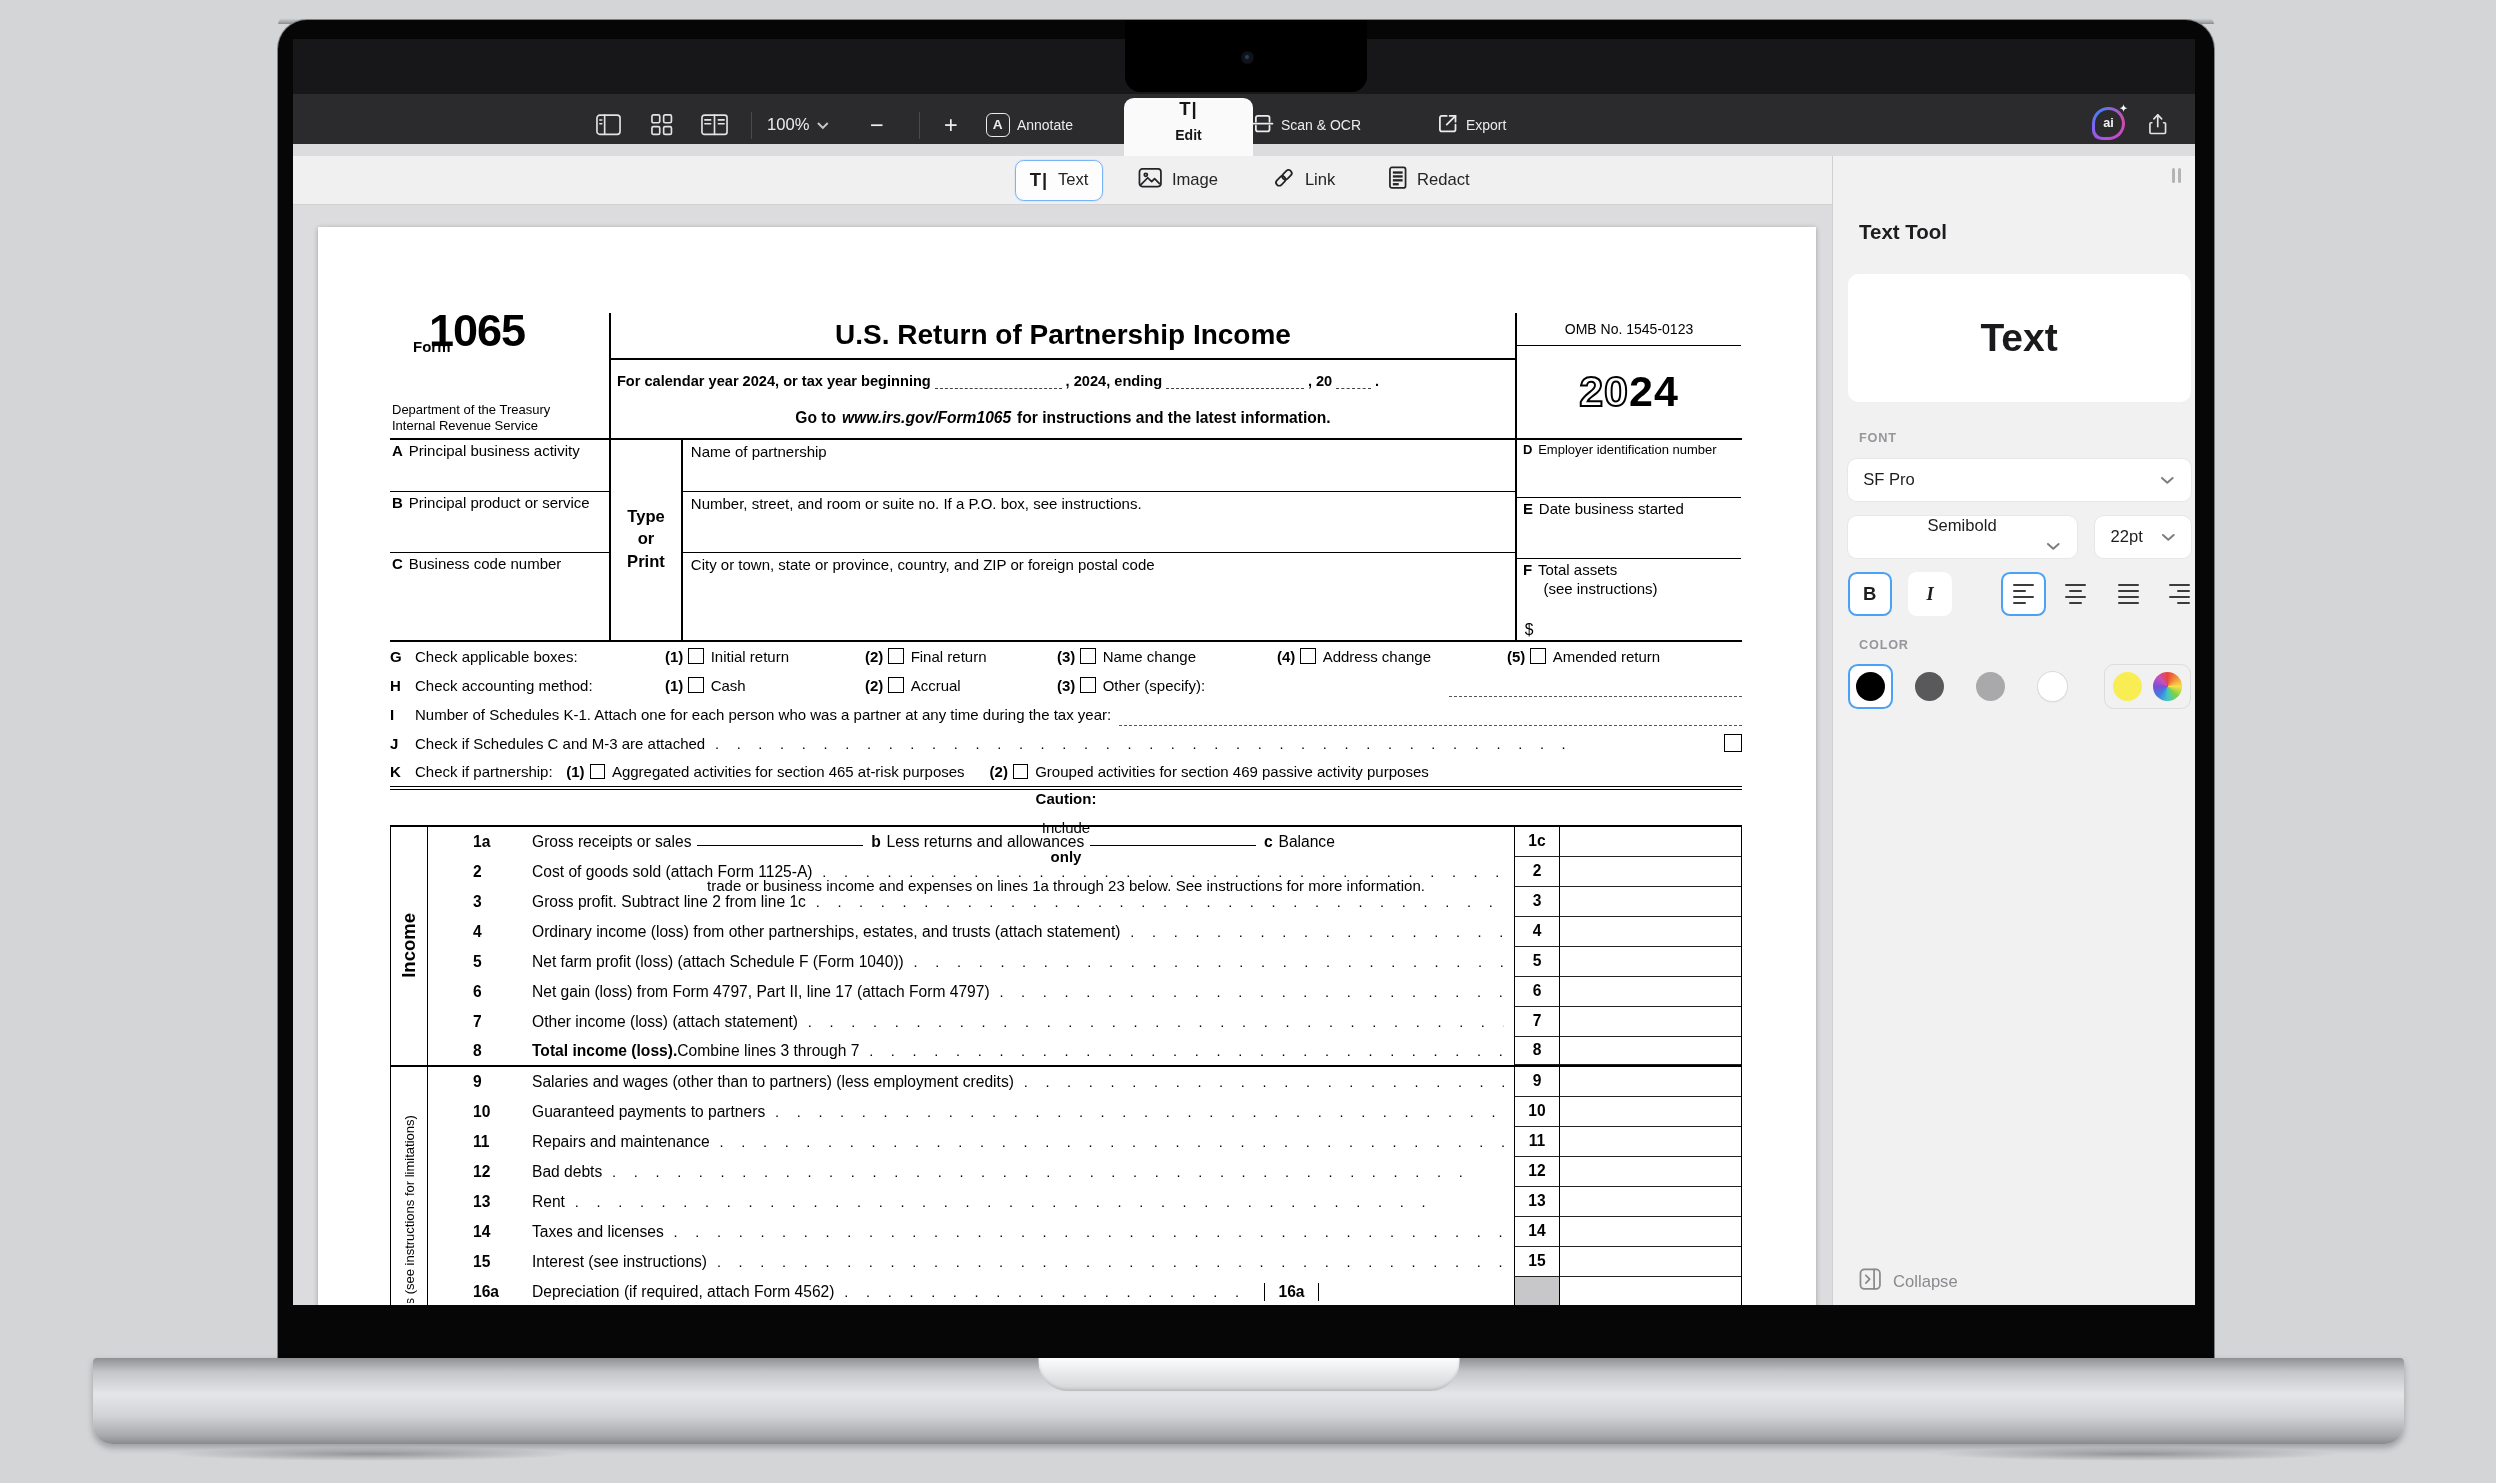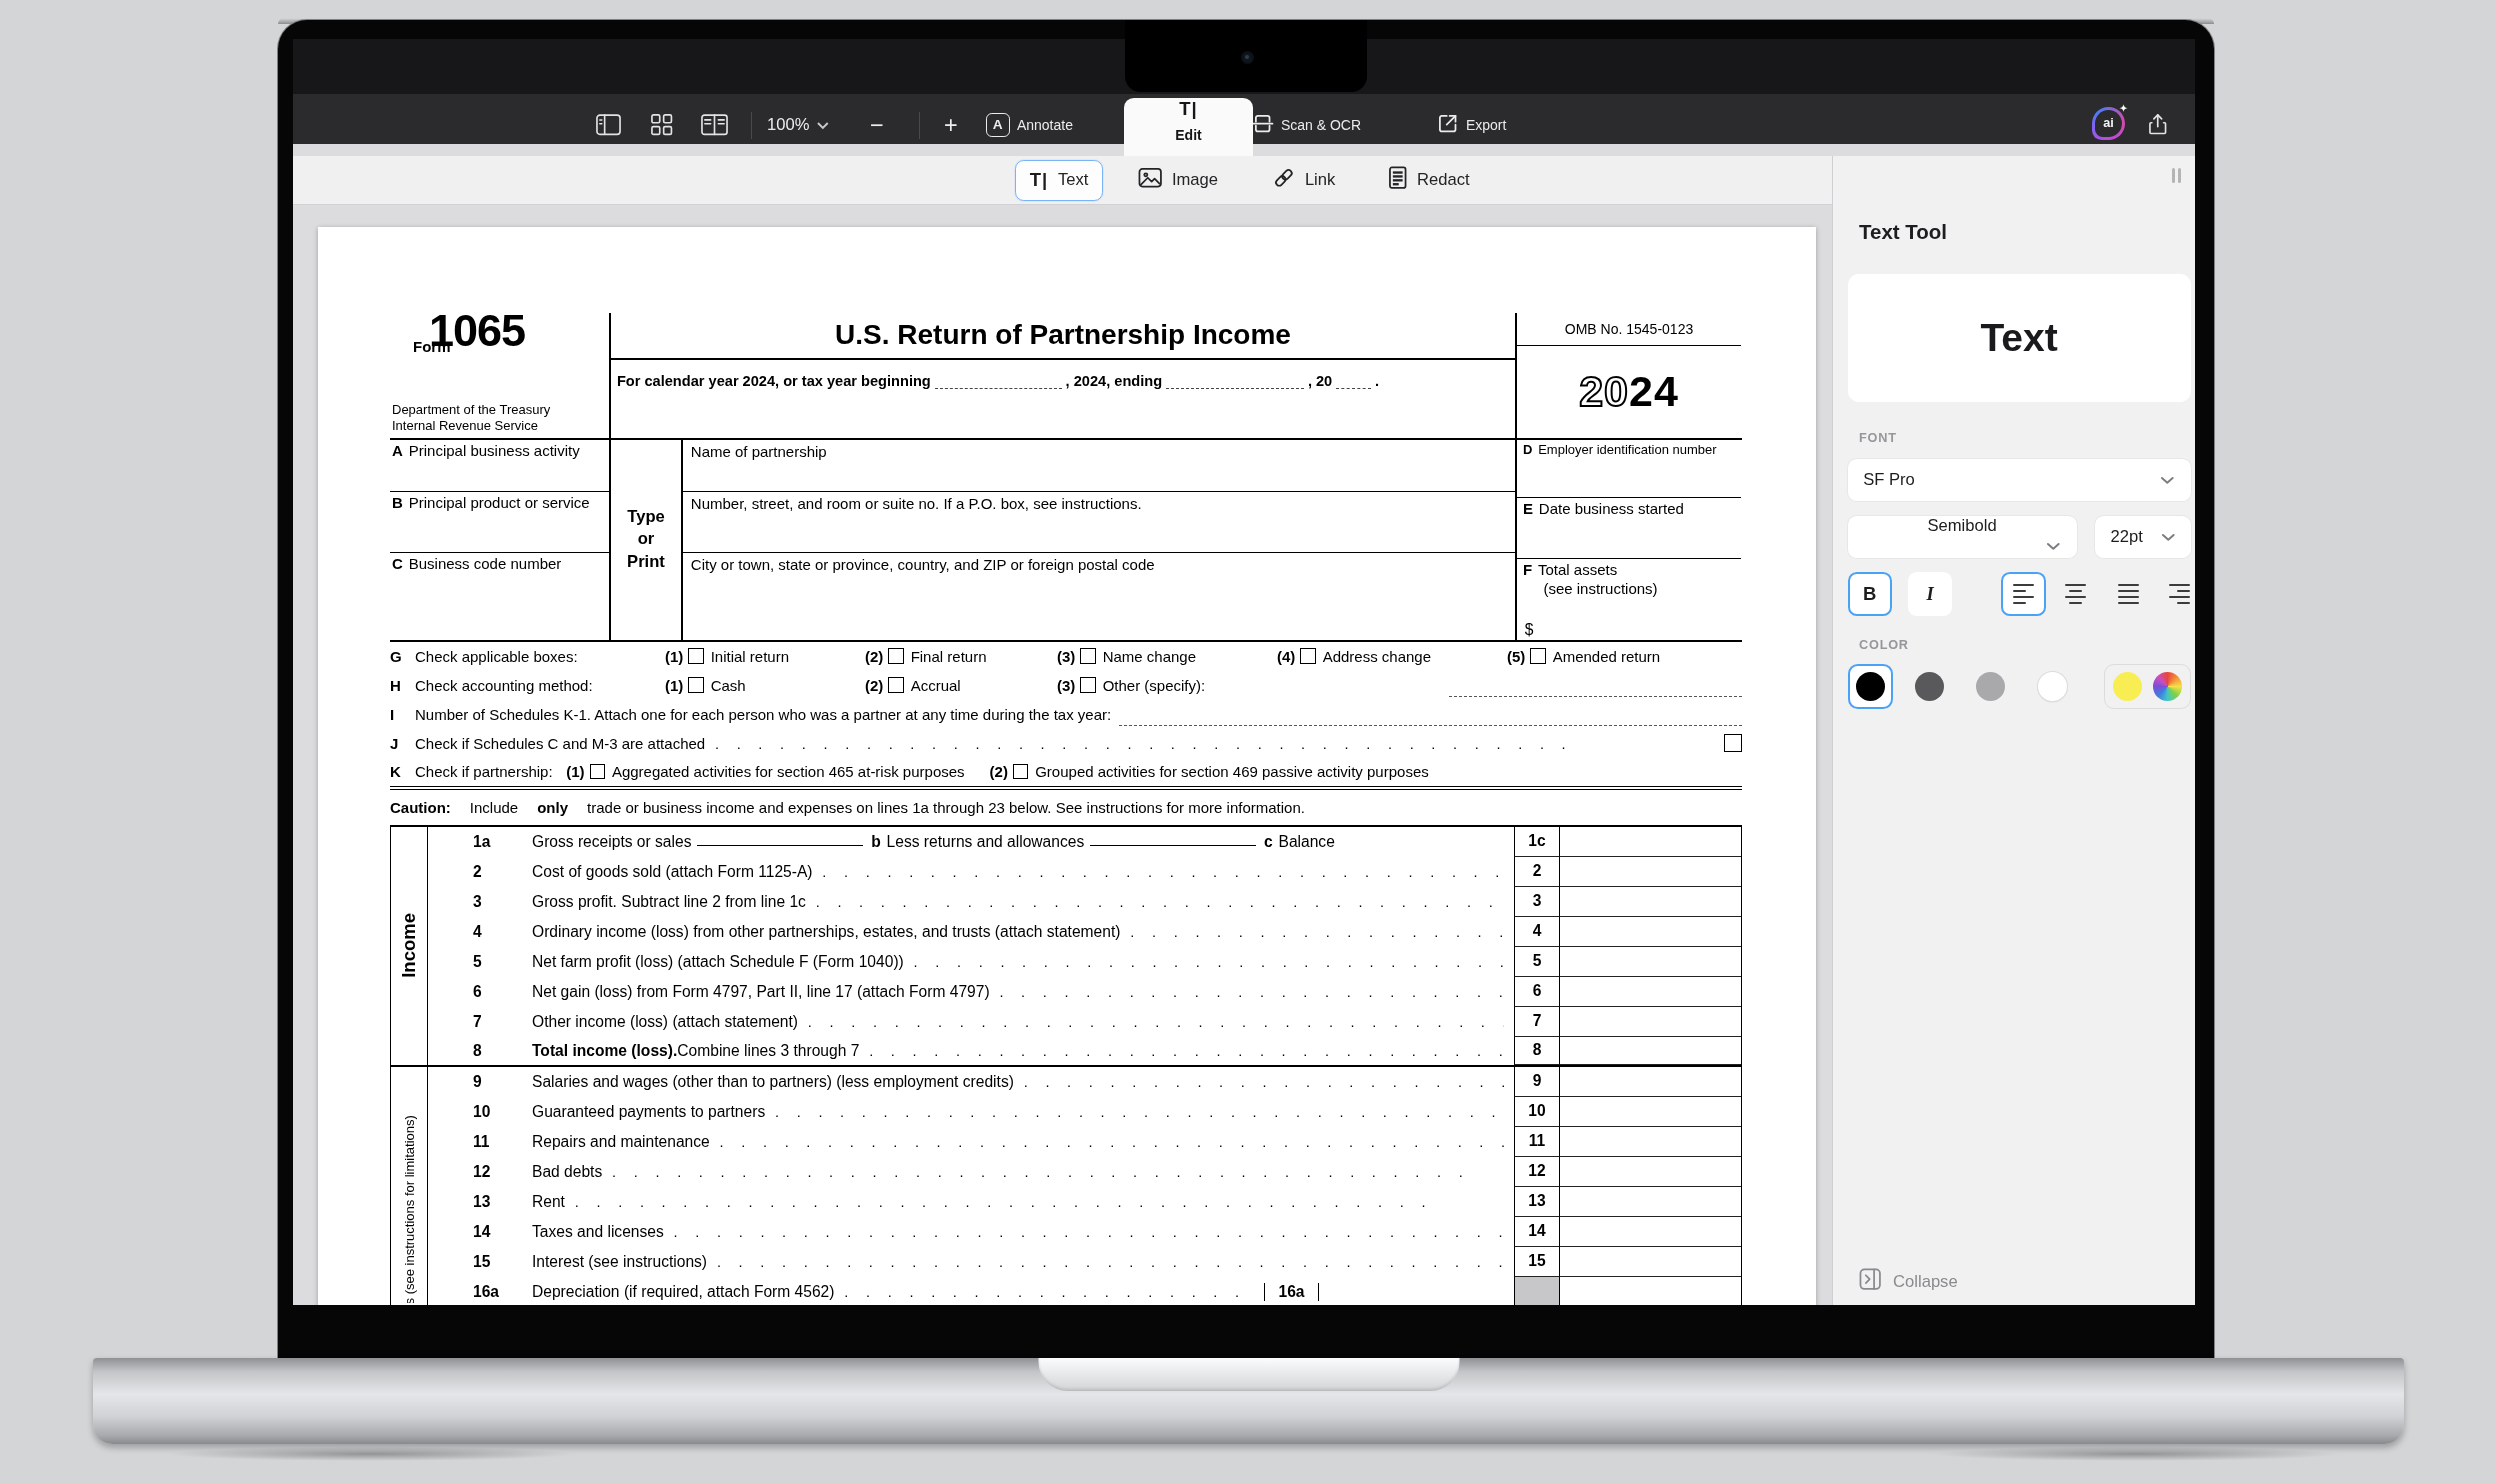--- a/index.html
+++ b/index.html
@@ -105,21 +105,21 @@
   #g-items .opt:nth-child(1){width:200px;}
   #g-items .opt:nth-child(2){width:192px;}
   #g-items .opt:nth-child(3){width:220px;}
   #g-items .opt:nth-child(4){width:230px;}
   #h-items .opt:nth-child(1){width:200px;}
   #h-items .opt:nth-child(2){width:192px;}
   #k-items .opt{margin-right:25px;}
   #k-items .opt:last-child{margin-right:0;}
   .dashfill{flex:1;border-bottom:1.8px dashed #555;align-self:flex-end;margin-bottom:2.9px;margin-left:7.8px;}
   .krow{border-bottom:1.5px solid #000;}
-  .caution{height:36px;display:flex;align-items:center;border-top:1.5px solid #000;margin-top:2px;font-size:15px;gap:19px;white-space:nowrap;}
+  .caution{height:36px;display:flex;align-items:center;border-top:1.5px solid #000;margin-top:2px;font-size:15px;gap:12px;white-space:nowrap;flex-direction:column;}
   .jbox{width:17.6px;height:17.6px;border:1.5px solid #000;margin-left:9.8px;flex:none;}
 
   
   .itable{position:relative;border-top:2.4px solid #000;border-left:1.5px solid #000;border-right:1.5px solid #000;}
   .vstrip{position:absolute;left:0;top:0;bottom:0;width:37px;border-right:1.5px solid #000;}
   .zone1{height:240px;border-bottom:2.4px solid #000;display:flex;align-items:center;justify-content:center;}
   .zone2{height:236px;position:relative;overflow:hidden;}
   .vlabel{writing-mode:vertical-rl;transform:rotate(180deg);font-weight:700;font-size:18.5px;}
   .vlabel-ded{position:absolute;top:3.9px;left:50%;height:293px;writing-mode:vertical-rl;transform:rotate(180deg) translateX(50%);font-size:13px;white-space:nowrap;}
   .irow{margin-left:37px;height:30px;display:flex;align-items:center;}
@@ -314,20 +314,25 @@
               <div class="fh-title">U.S. Return of Partnership Income</div>
               <div class="fh-sub">
                 <span>For calendar year 2024, or tax year beginning</span>
                 <span class="dashblank" style="width:127px"></span>
                 <span>, 2024, ending</span>
                 <span class="dashblank" style="width:138px"></span>
                 <span>, 20</span>
                 <span class="dashblank" style="width:35px"></span>
                 <span>.</span>
               </div>
+              <div class="fh-goto">
+                <span>Go to</span>
+                <span class="lk">www.irs.gov/Form1065</span>
+                <span>for instructions and the latest information.</span>
+              </div>
             </div>
             <div class="fh-r">
               <div class="fh-omb">OMB No. 1545-0123</div>
               <div class="fh-year">
                 <span class="yr-out">20</span>
                   <span class="yr-solid">24</span>
               </div>
             </div>
           </div>
 

